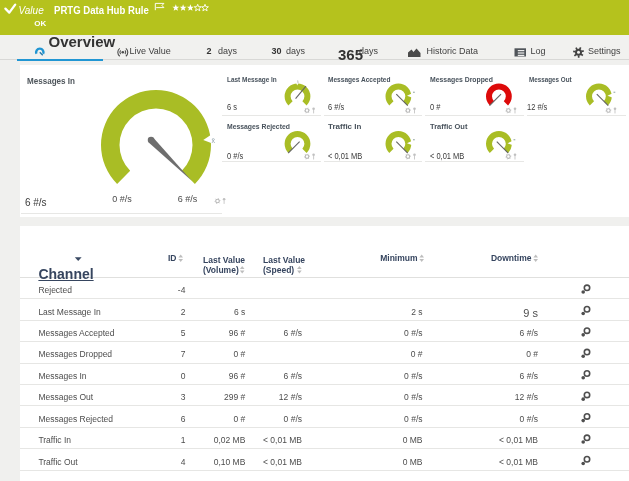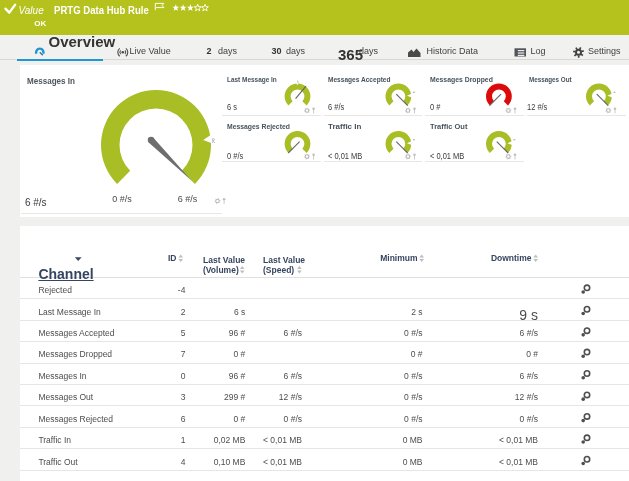--- a/index.html
+++ b/index.html
@@ -233,21 +233,21 @@
 <div class="t" style="left:263px;top:256.2px;font-size:8.5px;color:#36455f;font-weight:700;">Last Value</div>
 <div class="t" style="left:263px;top:265.8px;font-size:8.5px;color:#36455f;font-weight:700;">(Speed)</div>
 <div class="t" style="right:211.5px;top:254.2px;font-size:8.5px;color:#36455f;text-align:right;font-weight:700;">Minimum</div>
 <div class="t" style="right:97.5px;top:254.2px;font-size:8.5px;color:#36455f;text-align:right;font-weight:700;">Downtime</div>
 <div class="t" style="left:38.4px;top:286.2px;font-size:8.5px;color:#4d4d4d;">Rejected</div>
 <div class="t" style="right:443.6px;top:286.2px;font-size:8.5px;color:#4d4d4d;text-align:right;">-4</div>
 <div class="t" style="left:38.4px;top:307.63px;font-size:8.5px;color:#4d4d4d;">Last Message In</div>
 <div class="t" style="right:443.6px;top:307.63px;font-size:8.5px;color:#4d4d4d;text-align:right;">2</div>
 <div class="t" style="right:383.7px;top:307.63px;font-size:8.5px;color:#4d4d4d;text-align:right;">6 s</div>
 <div class="t" style="right:206.5px;top:307.63px;font-size:8.5px;color:#4d4d4d;text-align:right;">2 s</div>
-<div class="t" style="right:91px;top:307.63px;font-size:14px;color:#4d4d4d;text-align:center;">9 s</div>
+<div class="t" style="right:91px;top:307.63px;font-size:11px;color:#4d4d4d;text-align:center;">9 s</div>
 <div class="t" style="left:38.4px;top:329.06px;font-size:8.5px;color:#4d4d4d;">Messages Accepted</div>
 <div class="t" style="right:443.6px;top:329.06px;font-size:8.5px;color:#4d4d4d;text-align:right;">5</div>
 <div class="t" style="right:383.7px;top:329.06px;font-size:8.5px;color:#4d4d4d;text-align:right;">96 #</div>
 <div class="t" style="right:327px;top:329.06px;font-size:8.5px;color:#4d4d4d;text-align:right;">6 #/s</div>
 <div class="t" style="right:206.5px;top:329.06px;font-size:8.5px;color:#4d4d4d;text-align:right;">0 #/s</div>
 <div class="t" style="right:91px;top:329.06px;font-size:8.5px;color:#4d4d4d;text-align:right;">6 #/s</div>
 <div class="t" style="left:38.4px;top:350.49px;font-size:8.5px;color:#4d4d4d;">Messages Dropped</div>
 <div class="t" style="right:443.6px;top:350.49px;font-size:8.5px;color:#4d4d4d;text-align:right;">7</div>
 <div class="t" style="right:383.7px;top:350.49px;font-size:8.5px;color:#4d4d4d;text-align:right;">0 #</div>
 <div class="t" style="right:206.5px;top:350.49px;font-size:8.5px;color:#4d4d4d;text-align:right;">0 #</div>

